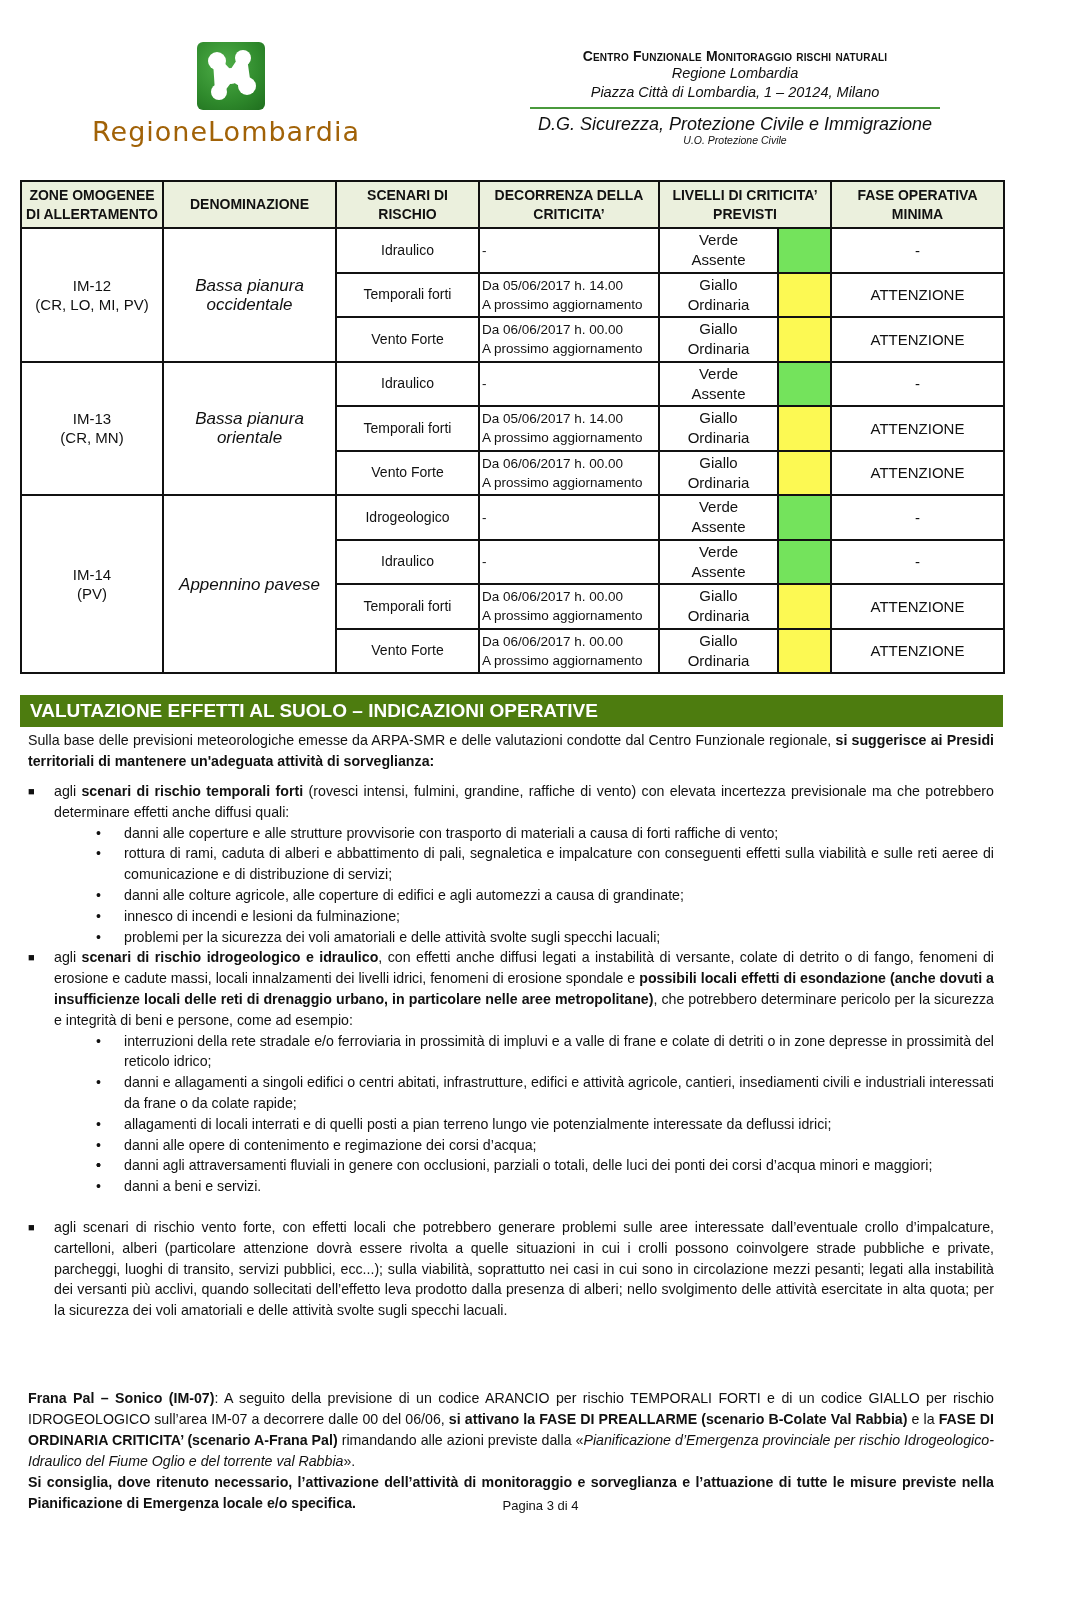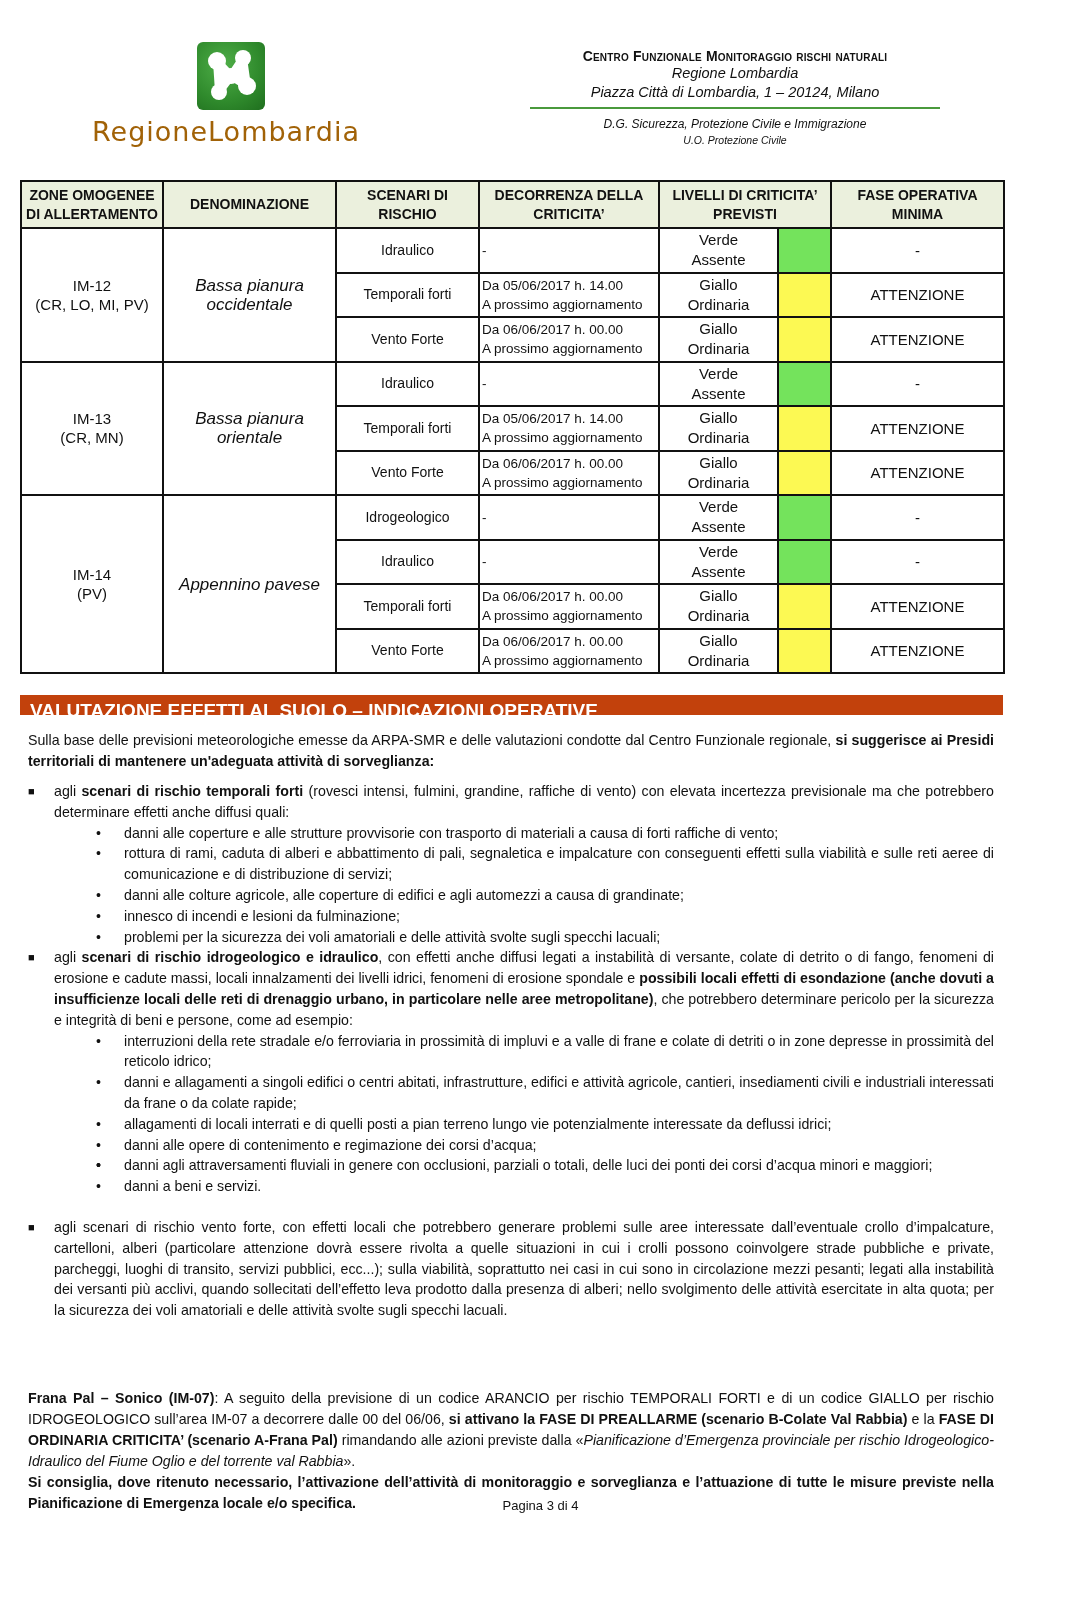--- a/index.html
+++ b/index.html
@@ -8,38 +8,38 @@
   .logo { position:absolute; left:92px; top:42px; width:280px; height:110px; }
   .logo-square { position:absolute; left:105px; top:0; width:68px; height:68px; border-radius:6px;
                  background:radial-gradient(circle at 40% 35%, #4fae48 0%, #2f8a2c 60%, #1f6e1e 100%); }
   .logo-square svg { position:absolute; left:0; top:0; }
   .logo-text { position:absolute; left:0; top:74px; font-family:"DejaVu Sans", sans-serif; font-size:27px;
                letter-spacing:1px; color:#a16207; white-space:nowrap; }
   .hdr { position:absolute; left:530px; top:48px; width:410px; text-align:center; }
   .hdr .t1 { font-size:14px; font-weight:bold; font-variant:small-caps; letter-spacing:0.2px; }
   .hdr .t2, .hdr .t3 { font-size:14.5px; line-height:19px;font-style:italic; }
   .hdr .rule { height:2px; background:#4a9a3c; margin:5px 0 6px 0; }
-  .hdr .t4 { font-size:12px; font-style:italic; line-height:18px;margin-top:6px; }
+  .hdr .t4 { font-size:18px; font-style:italic; line-height:18px;margin-top:6px; }
   .hdr .t5 { font-size:10.5px; font-style:italic; line-height:14px; }
 
   table.alert { position:absolute; left:20px; top:180px; border-collapse:collapse; table-layout:fixed;
                 font-family:"Liberation Sans", sans-serif; font-size:13.5px; }
   table.alert td, table.alert th { border:2px solid #111; padding:0 2px; text-align:center; vertical-align:middle; }
   table.alert th { background:#ebf0dd; font-weight:bold; font-size:14px; line-height:19px; height:45px; }
   table.alert tr.data td { height:42.5px; line-height:19px; }
   td.zone { font-size:15px; line-height:20px; }
   td.denom { font-style:italic; font-size:17px; line-height:20px; }
   td.scen { font-size:14px;border-radius:21px; }
   td.dec { text-align:left !important; font-size:13.5px; padding-left:2px !important; white-space:nowrap; }
   td.lvl { font-size:15px; line-height:20px !important; }
   td.fase { font-size:15px; }
   td.green { background:#74e35c; }
   td.yellow { background:#fcf953; }
 
-  .section-bar { position:absolute; left:20px; top:695px; width:983px; height:20px; background:#c2410c;
+  .section-bar { position:absolute; left:20px; top:695px; width:983px; height:32px; background:#4d7c0f;
                  color:#fff; font-weight:bold; font-size:19px; line-height:32px; padding-left:10px; box-sizing:border-box; }
   .body-text { position:absolute; left:28px; width:966px; font-size:14.2px; line-height:21px; text-align:justify; }
   .body-text b { font-weight:bold; }
   .list1 { position:absolute; left:28px; width:966px; font-size:14.2px; line-height:20.8px; }
   .l1 { position:relative; padding-left:26px; text-align:justify; }
   .l1 .mk { position:absolute; left:0; top:0; font-size:11px; }
   .l2 { position:relative; padding-left:96px; text-align:justify; }
   .l2 .mk { position:absolute; left:68px; top:0; }
   .footer { position:absolute; left:0; width:1081px; top:1498px; text-align:center; font-size:13px; }
 </style>

